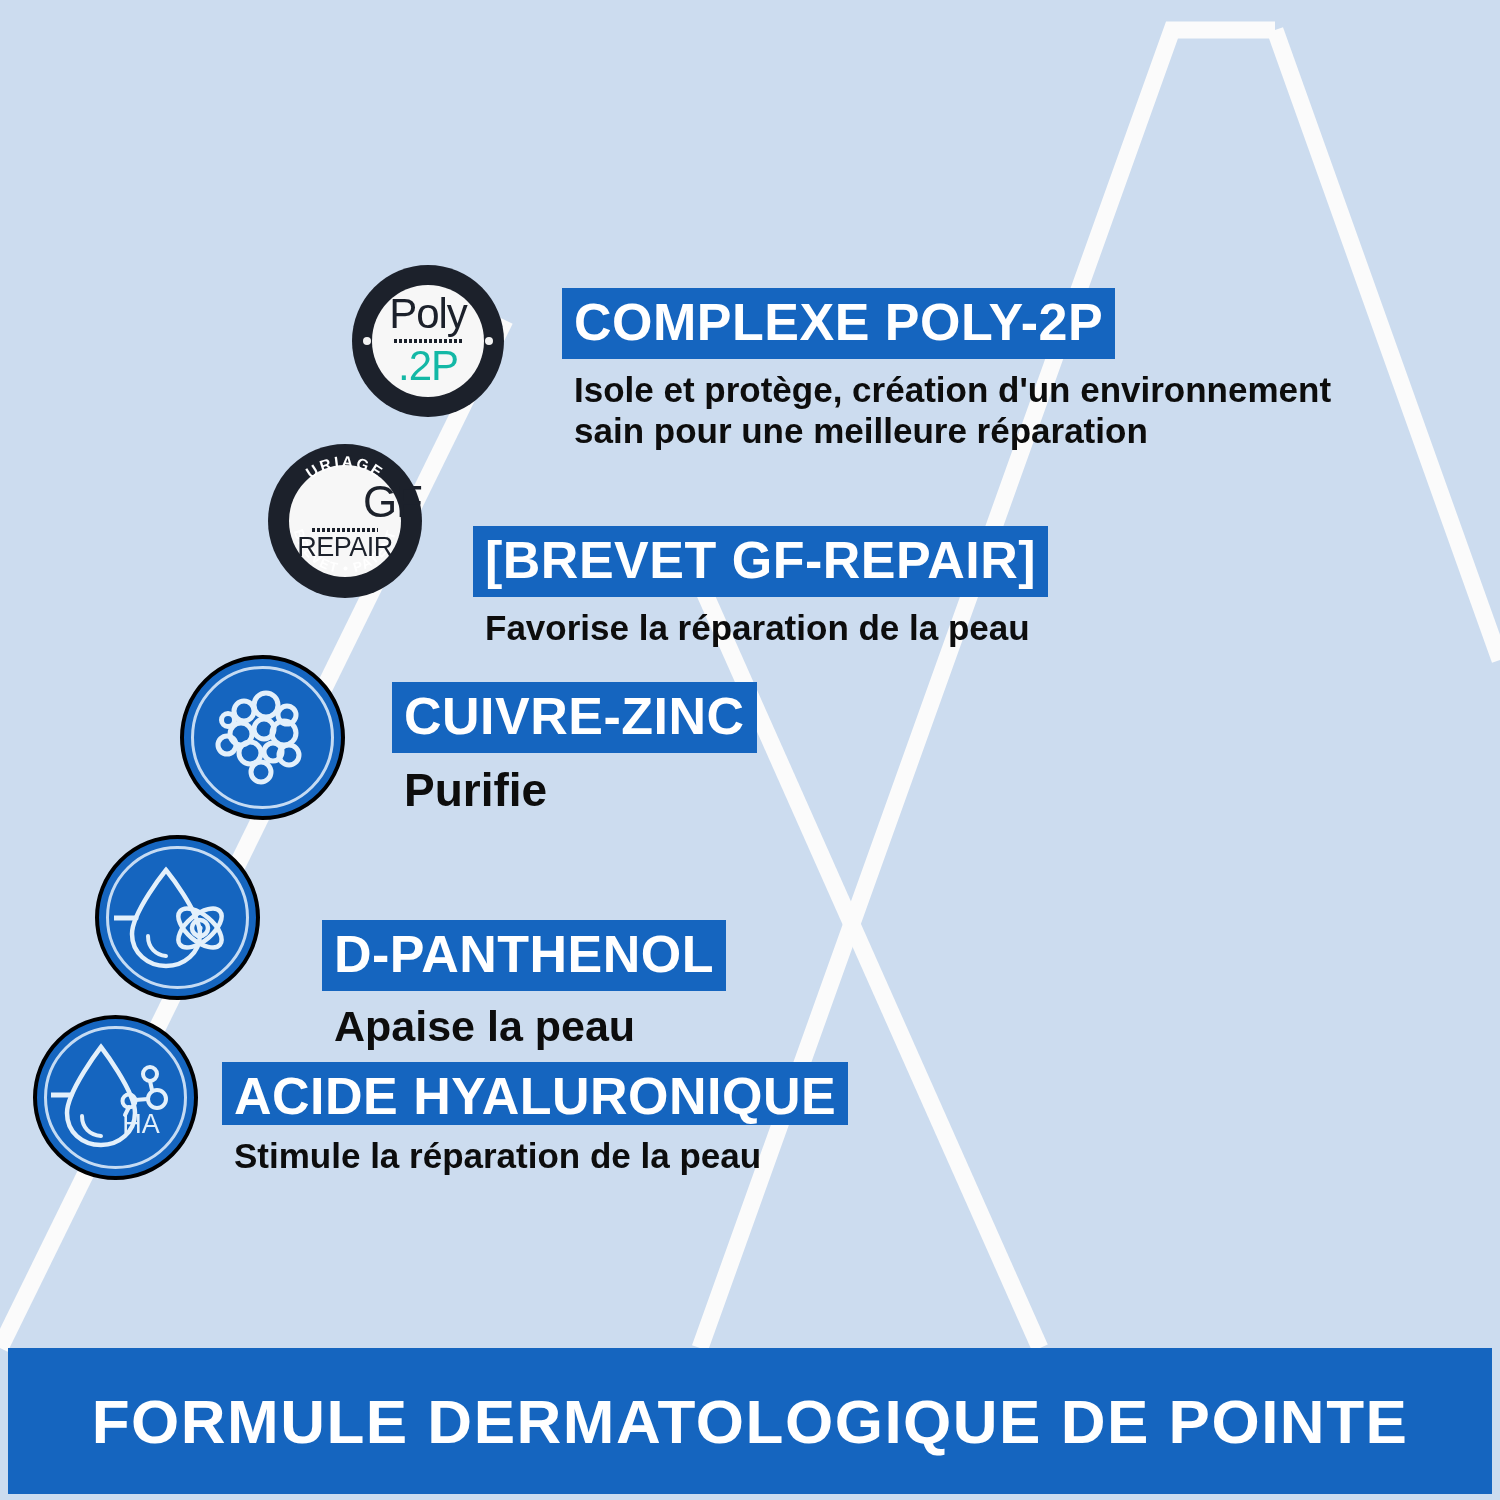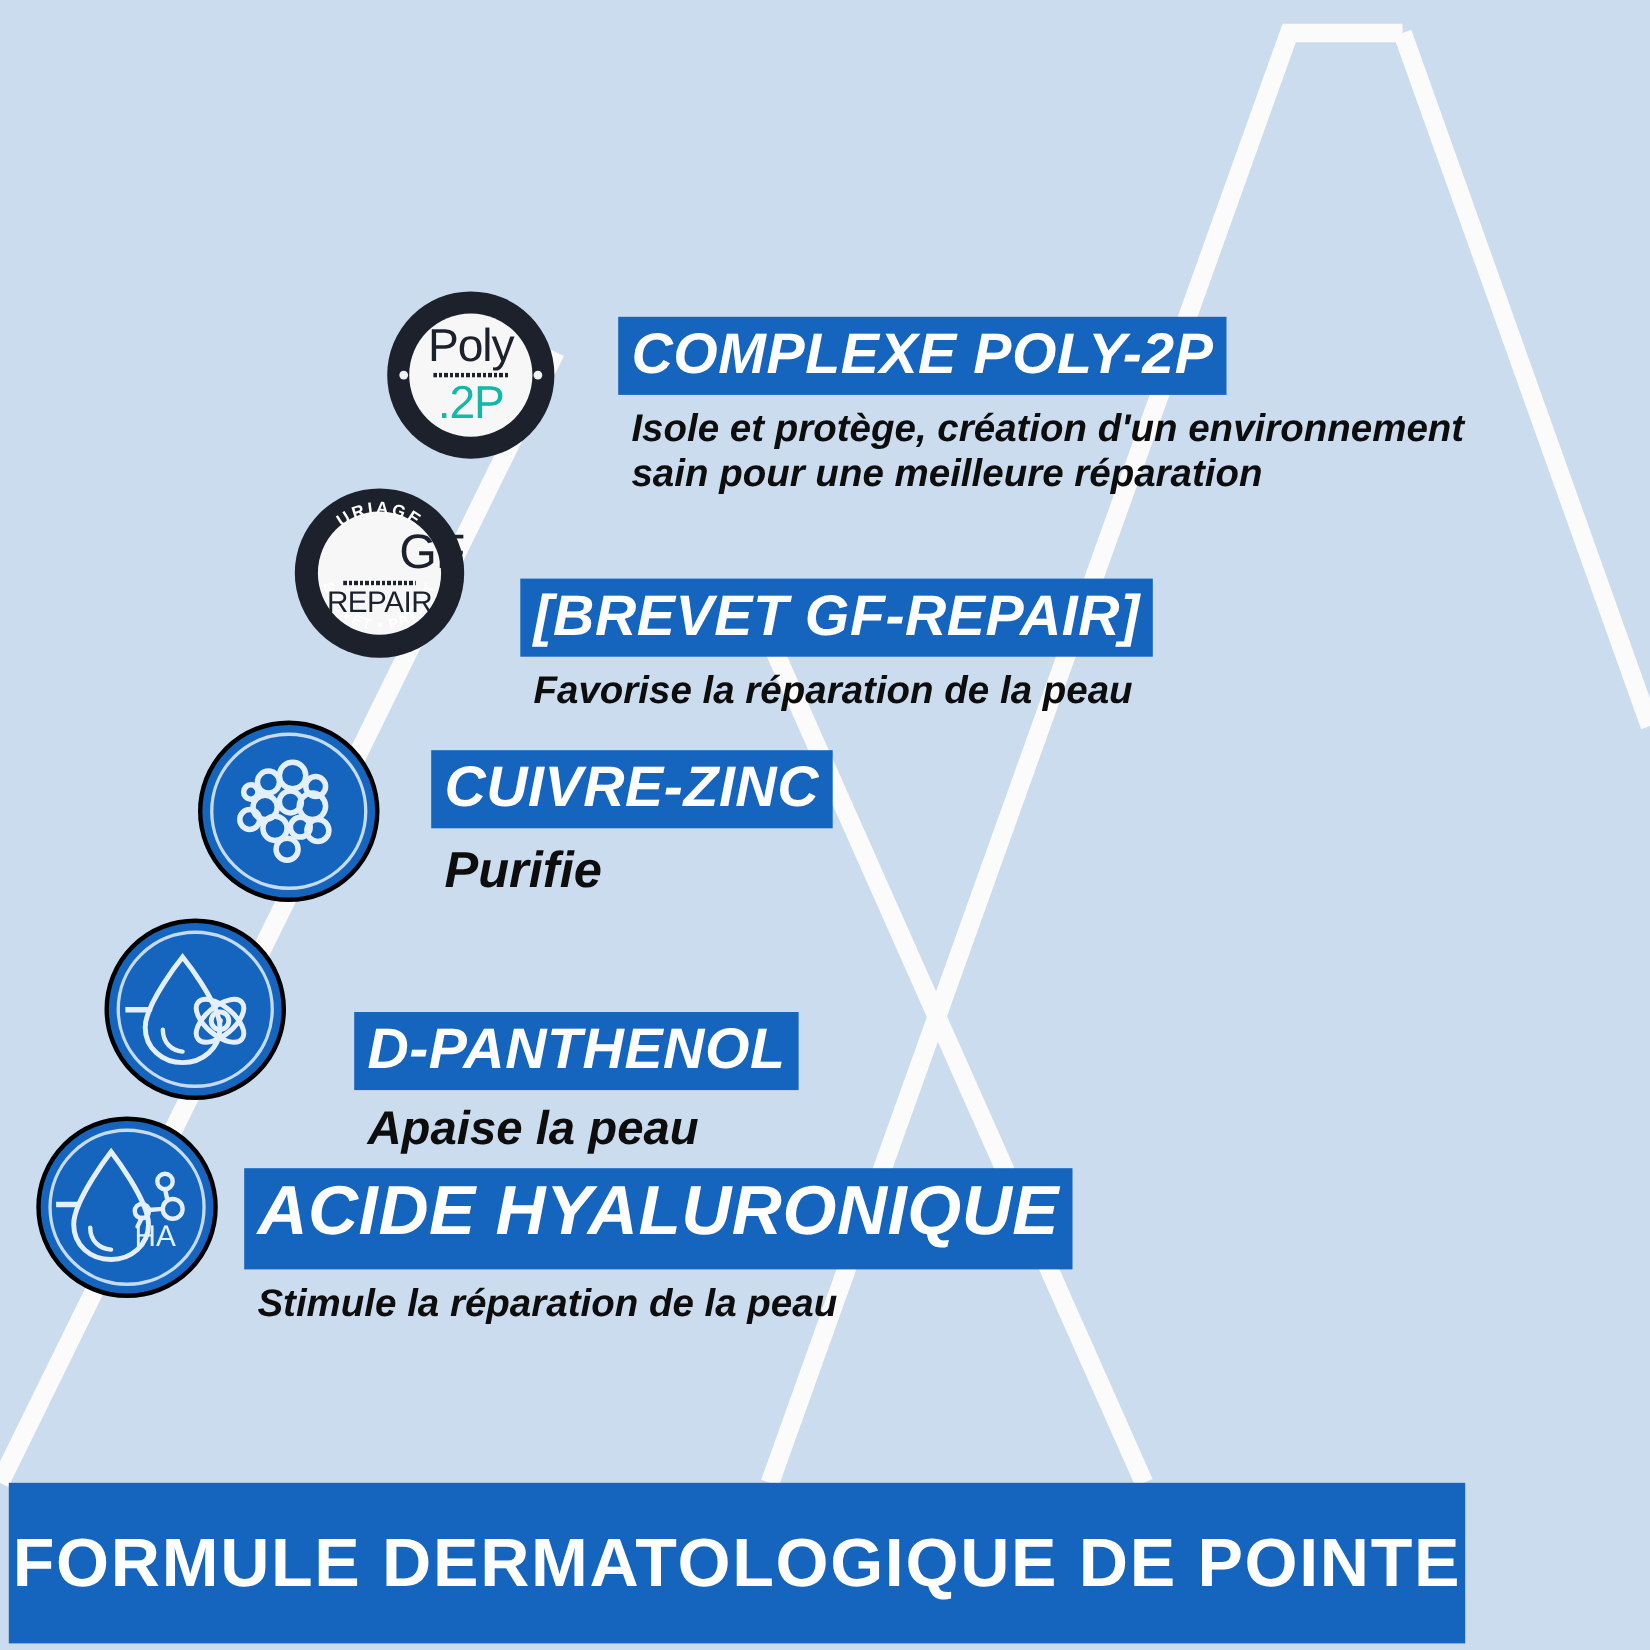--- a/index.html
+++ b/index.html
@@ -11,21 +11,21 @@
     position:relative;
   }
   #stage{position:absolute;inset:0;width:1500px;height:1500px;}
 
   .lines{position:absolute;left:0;top:0;width:1500px;height:1500px;pointer-events:none;}
 
   
   .abs{position:absolute;}
 
   
-  .row{position:absolute;font-style:italic;}
+  .row{position:absolute;}
 
   
   .medal{
     position:absolute;border-radius:50%;
     background:#1c212b;
     display:flex;align-items:center;justify-content:center;
     box-shadow:0 0 0 0 rgba(0,0,0,0);
   }
   .medal .inner{
     background:#f7f7f7;border-radius:50%;
@@ -59,21 +59,21 @@
   }
   .desc{
     color:#0d0d0d;
     font-weight:700;
     line-height:1.18;
     white-space:pre-line;
   }
 
   
   #banner{
-    position:absolute;left:8px;top:1348px;width:1324px;height:146px;
+    position:absolute;left:8px;top:1348px;width:1484px;height:146px;
     background:#1565bf;
     display:flex;align-items:center;justify-content:center;
   }
   #banner .btext{
     color:#ffffff;font-weight:700;font-size:62px;letter-spacing:1.5px;white-space:nowrap;
   }
 </style>
 </head>
 <body>
 
@@ -200,21 +200,21 @@
     <div class="hl" style="font-size:52px;padding:8px 12px 11px 12px;">CUIVRE-ZINC</div>
     <div class="desc" style="font-size:46px;margin-top:10px;padding-left:12px;">Purifie</div>
   </div>
 
   <div class="row" style="left:322px;top:873px;">
     <div class="hl" style="font-size:52px;padding:8px 12px 11px 12px;margin-top:47px;">D-PANTHENOL</div>
     <div class="desc" style="font-size:43px;margin-top:10px;padding-left:12px;">Apaise la peau</div>
   </div>
 
   <div class="row" style="left:222px;top:1062px;">
-    <div class="hl" style="font-size:63px;padding:8px 12px 21px 12px;">ACIDE HYALURONIQUE</div>
+    <div class="hl" style="font-size:52px;padding:8px 12px 3px 12px;">ACIDE HYALURONIQUE</div>
     <div class="desc" style="font-size:35px;margin-top:10px;padding-left:12px;">Stimule la réparation de la peau</div>
   </div>
 
   <div id="banner">
     <span class="btext">FORMULE DERMATOLOGIQUE DE POINTE</span>
   </div>
 
 </div>
 
 </body></html>

